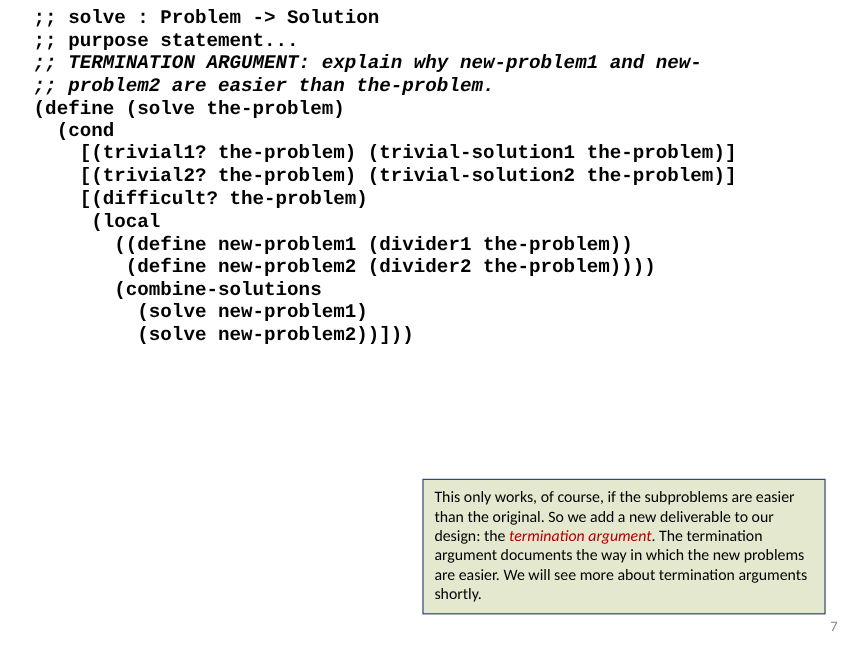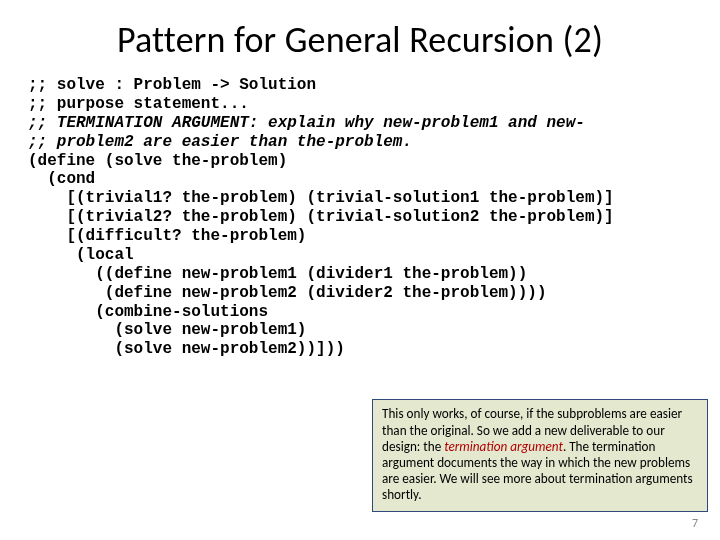--- a/index.html
+++ b/index.html
@@ -37,21 +37,21 @@
     padding-top: 6px;
     font-weight: bold;
   }
   .term-em {
     color: #000;
     font-style: italic;
     font-weight: bold;
   }
   .callout {
     position: absolute;
-    right: 12px;
+    right: 32px;
     bottom: 28px;
     width: 336px;
     background: #e4e8cf;
     border: 1px solid #2f4a7a;
     padding: 6px 9px 8px 9px;
     font-size: 13.2px;
     line-height: 1.22;
     color: #000;
     box-sizing: border-box;
     font-family: Calibri, "Segoe UI", Arial, sans-serif;
@@ -66,21 +66,20 @@
     bottom: 10px;
     font-size: 12px;
     color: #888;
   }
 </style>
 </head>
 <body>
 
 <div class="slide">
 
-  <div class="title">Pattern for General Recursion (2)</div>
 
   <div class="code-block"><span>;; solve : Problem -&gt; Solution</span>
 <span>;; purpose statement...</span>
 <span class="term-em">;; TERMINATION ARGUMENT: explain why new-problem1 and new-</span>
 <span class="term-em">;; problem2 are easier than the-problem.</span>
 <span>(define (solve the-problem)</span>
 <span>  (cond</span>
 <span>    [(trivial1? the-problem) (trivial-solution1 the-problem)]</span>
 <span>    [(trivial2? the-problem) (trivial-solution2 the-problem)]</span>
 <span>    [(difficult? the-problem)</span>

